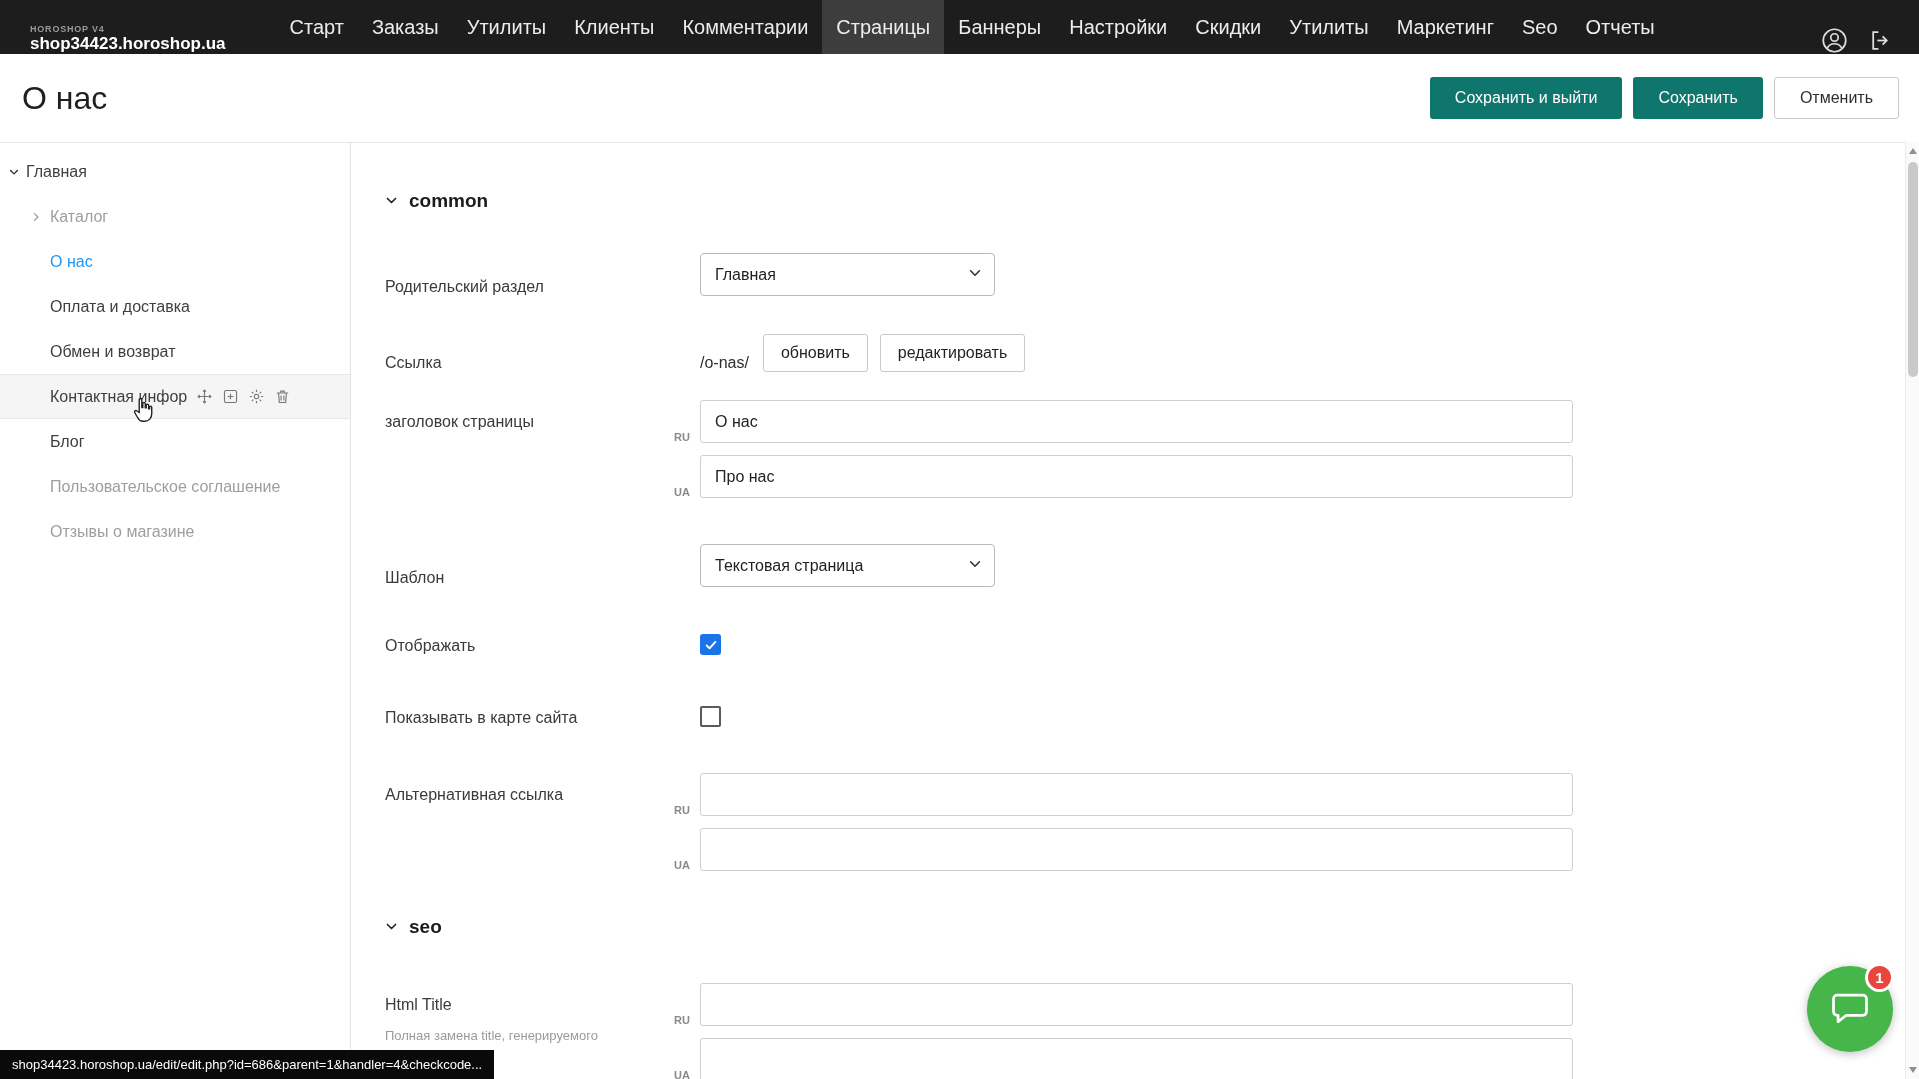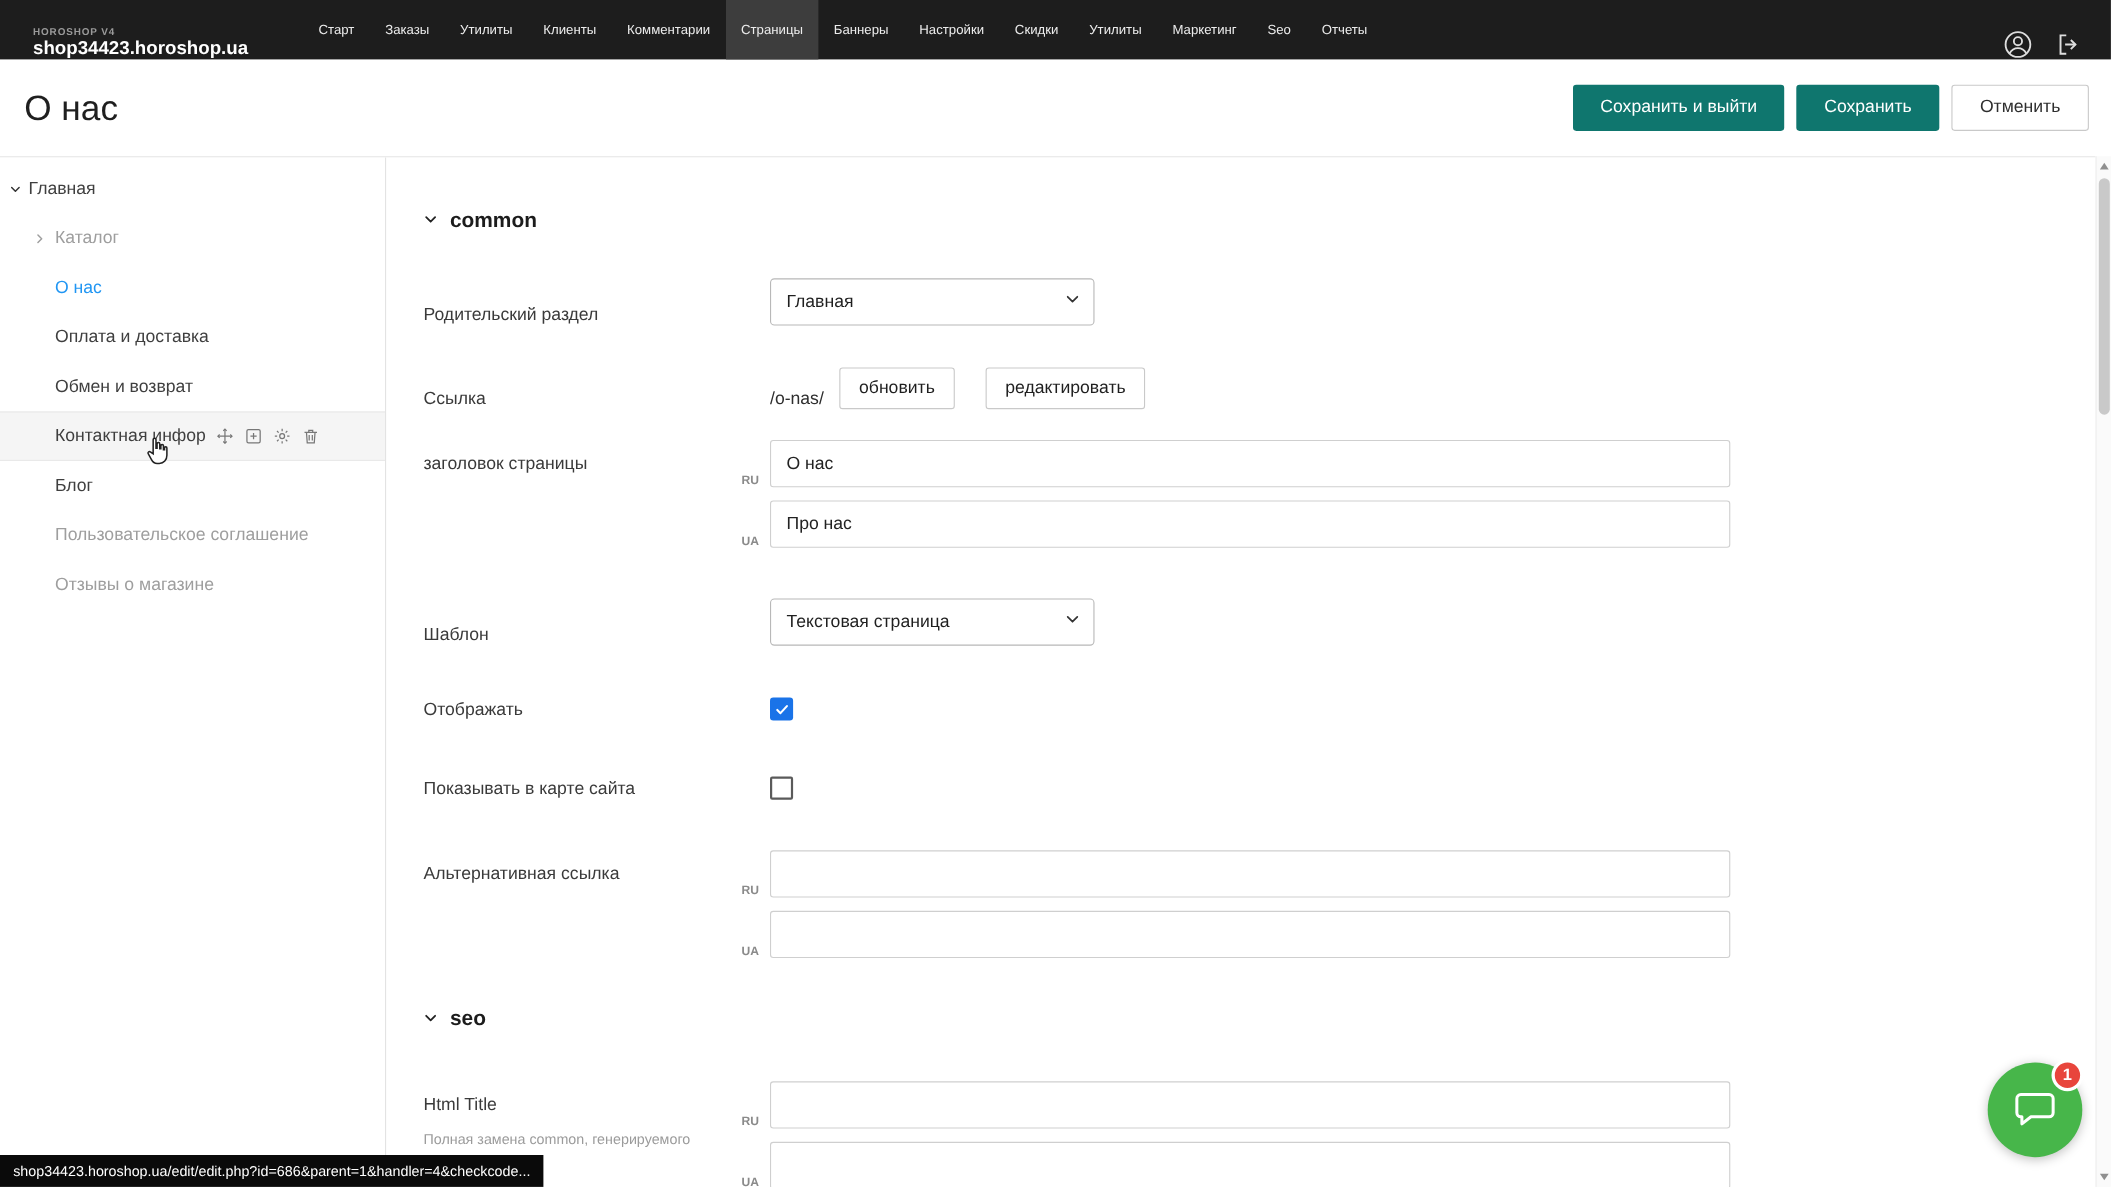--- a/index.html
+++ b/index.html
@@ -5,21 +5,21 @@
   * { margin:0; padding:0; box-sizing:border-box; }
   html,body { width:1919px; height:1079px; overflow:hidden; }
   body { font-family:"Liberation Sans", sans-serif; background:#fff; position:relative; color:#222; }
 
   
   .topbar { position:absolute; top:0; left:0; right:0; height:54px; background:#1d1d1d; display:flex; align-items:flex-end; z-index:10; }
   .logo { margin-left:30px; margin-right:50px; cursor:pointer; line-height:1.1; }
   .logo-small { font-size:9px; color:#9a9a9a; letter-spacing:0.8px; font-weight:bold; }
   .logo-main { font-size:17px; font-weight:bold; color:#fff; }
   .nav { display:flex; align-items:stretch; height:100%; }
-  .nav-item { padding:0 14px; display:flex; align-items:center; font-size:12px; color:#ececec; cursor:pointer; white-space:nowrap; }
+  .nav-item { padding:0 14px; display:flex; align-items:center; font-size:20px; color:#ececec; cursor:pointer; white-space:nowrap; }
   .nav-item.active { background:#3d3d3d; }
   .topbar-right { margin-left:auto; display:flex; align-items:center; gap:20px; margin-right:26px; }
   .tb-icon { display:flex; align-items:center; cursor:pointer; }
 
   
   .header { position:absolute; top:54px; left:0; right:0; height:88px; background:#fff; display:flex; align-items:center; padding:0 20px 0 22px; }
   .page-title { font-size:32px; font-weight:normal; color:#1f1f1f; }
   .header-buttons { margin-left:auto; display:flex; gap:11px; }
   .btn { height:42px; padding:0 25px; font-size:16px; border-radius:3px; display:flex; align-items:center; justify-content:center; cursor:pointer; border:none; font-family:inherit; }
   .btn-primary { background:#0f766e; color:#fff; }
@@ -53,21 +53,21 @@
   .label-block { width:280px; flex-shrink:0; display:flex; flex-direction:column; }
   .label-block .main-lbl { font-size:16px; color:#3a3a3a; }
   .label-hint { font-size:13px; color:#9b9b9b; margin-top:2px; white-space:nowrap; }
   .lang-tag { width:35px; flex-shrink:0; text-align:right; padding-right:10px; font-size:11px; font-weight:bold; color:#8a8a8a; }
   .lang-spacer { width:35px; flex-shrink:0; }
   .lang-stack { display:flex; flex-direction:column; gap:12px; }
   .lang-row { display:flex; align-items:flex-end; }
   .text-input { width:873px; height:43px; border:1px solid #cfcfcf; border-radius:3px; font-size:16px; padding:0 14px; color:#222; font-family:inherit; background:#fff; outline:none; }
   .select { width:295px; height:43px; border:1px solid #b8b8b8; border-radius:4px; display:flex; align-items:center; justify-content:space-between; padding:0 12px 0 14px; font-size:16px; color:#1f1f1f; background:#fff; cursor:pointer; }
   .link-path { font-size:16px; color:#2e2e2e; margin-right:14px; }
-  .small-btn { height:38px; padding:0 17px; background:#fff; border:1px solid #c9c9c9; border-radius:3px; font-size:16px; color:#1f1f1f; cursor:pointer; font-family:inherit; margin-right:28px; }
+  .small-btn { height:38px; padding:0 17px; background:#fff; border:1px solid #c9c9c9; border-radius:3px; font-size:16px; color:#1f1f1f; cursor:pointer; font-family:inherit; margin-right:12px; }
   .checkbox { width:21px; height:21px; border-radius:3px; cursor:pointer; }
   .checkbox.checked { background:#1a73e8; display:flex; align-items:center; justify-content:center; }
   .checkbox.unchecked { background:#fff; border:2px solid #5a5a5a; border-radius:2px; }
 
   .row-parent { margin-bottom:36px; }
   .row-link { margin-bottom:28px; height:40px; }
   .row-pagetitle { margin-bottom:46px; }
   .row-template { margin-bottom:44px; }
   .row-display { margin-bottom:48px; height:24px; }
   .row-sitemap { margin-bottom:46px; height:24px; }
@@ -304,21 +304,21 @@
         <svg width="13" height="13" viewBox="0 0 16 16">
             <path d="M3 5.5 8 10.5 13 5.5" fill="none" stroke="#222" stroke-width="2" stroke-linecap="round" stroke-linejoin="round"></path>
           </svg>
       </span>
       <span>seo</span>
     </div>
 
     <div class="form-row stacked">
       <div class="label-block">
         <div class="main-lbl">Html Title</div>
-        <div class="label-hint">Полная замена common, генерируемого</div>
+        <div class="label-hint">Полная замена title, генерируемого</div>
       </div>
       <div class="lang-stack">
         <div class="lang-row">
           <span class="lang-tag">RU</span>
           <input class="text-input" type="text" style="">
         </div>
         <div class="lang-row">
           <span class="lang-tag">UA</span>
           <input class="text-input" type="text" style="">
         </div>

